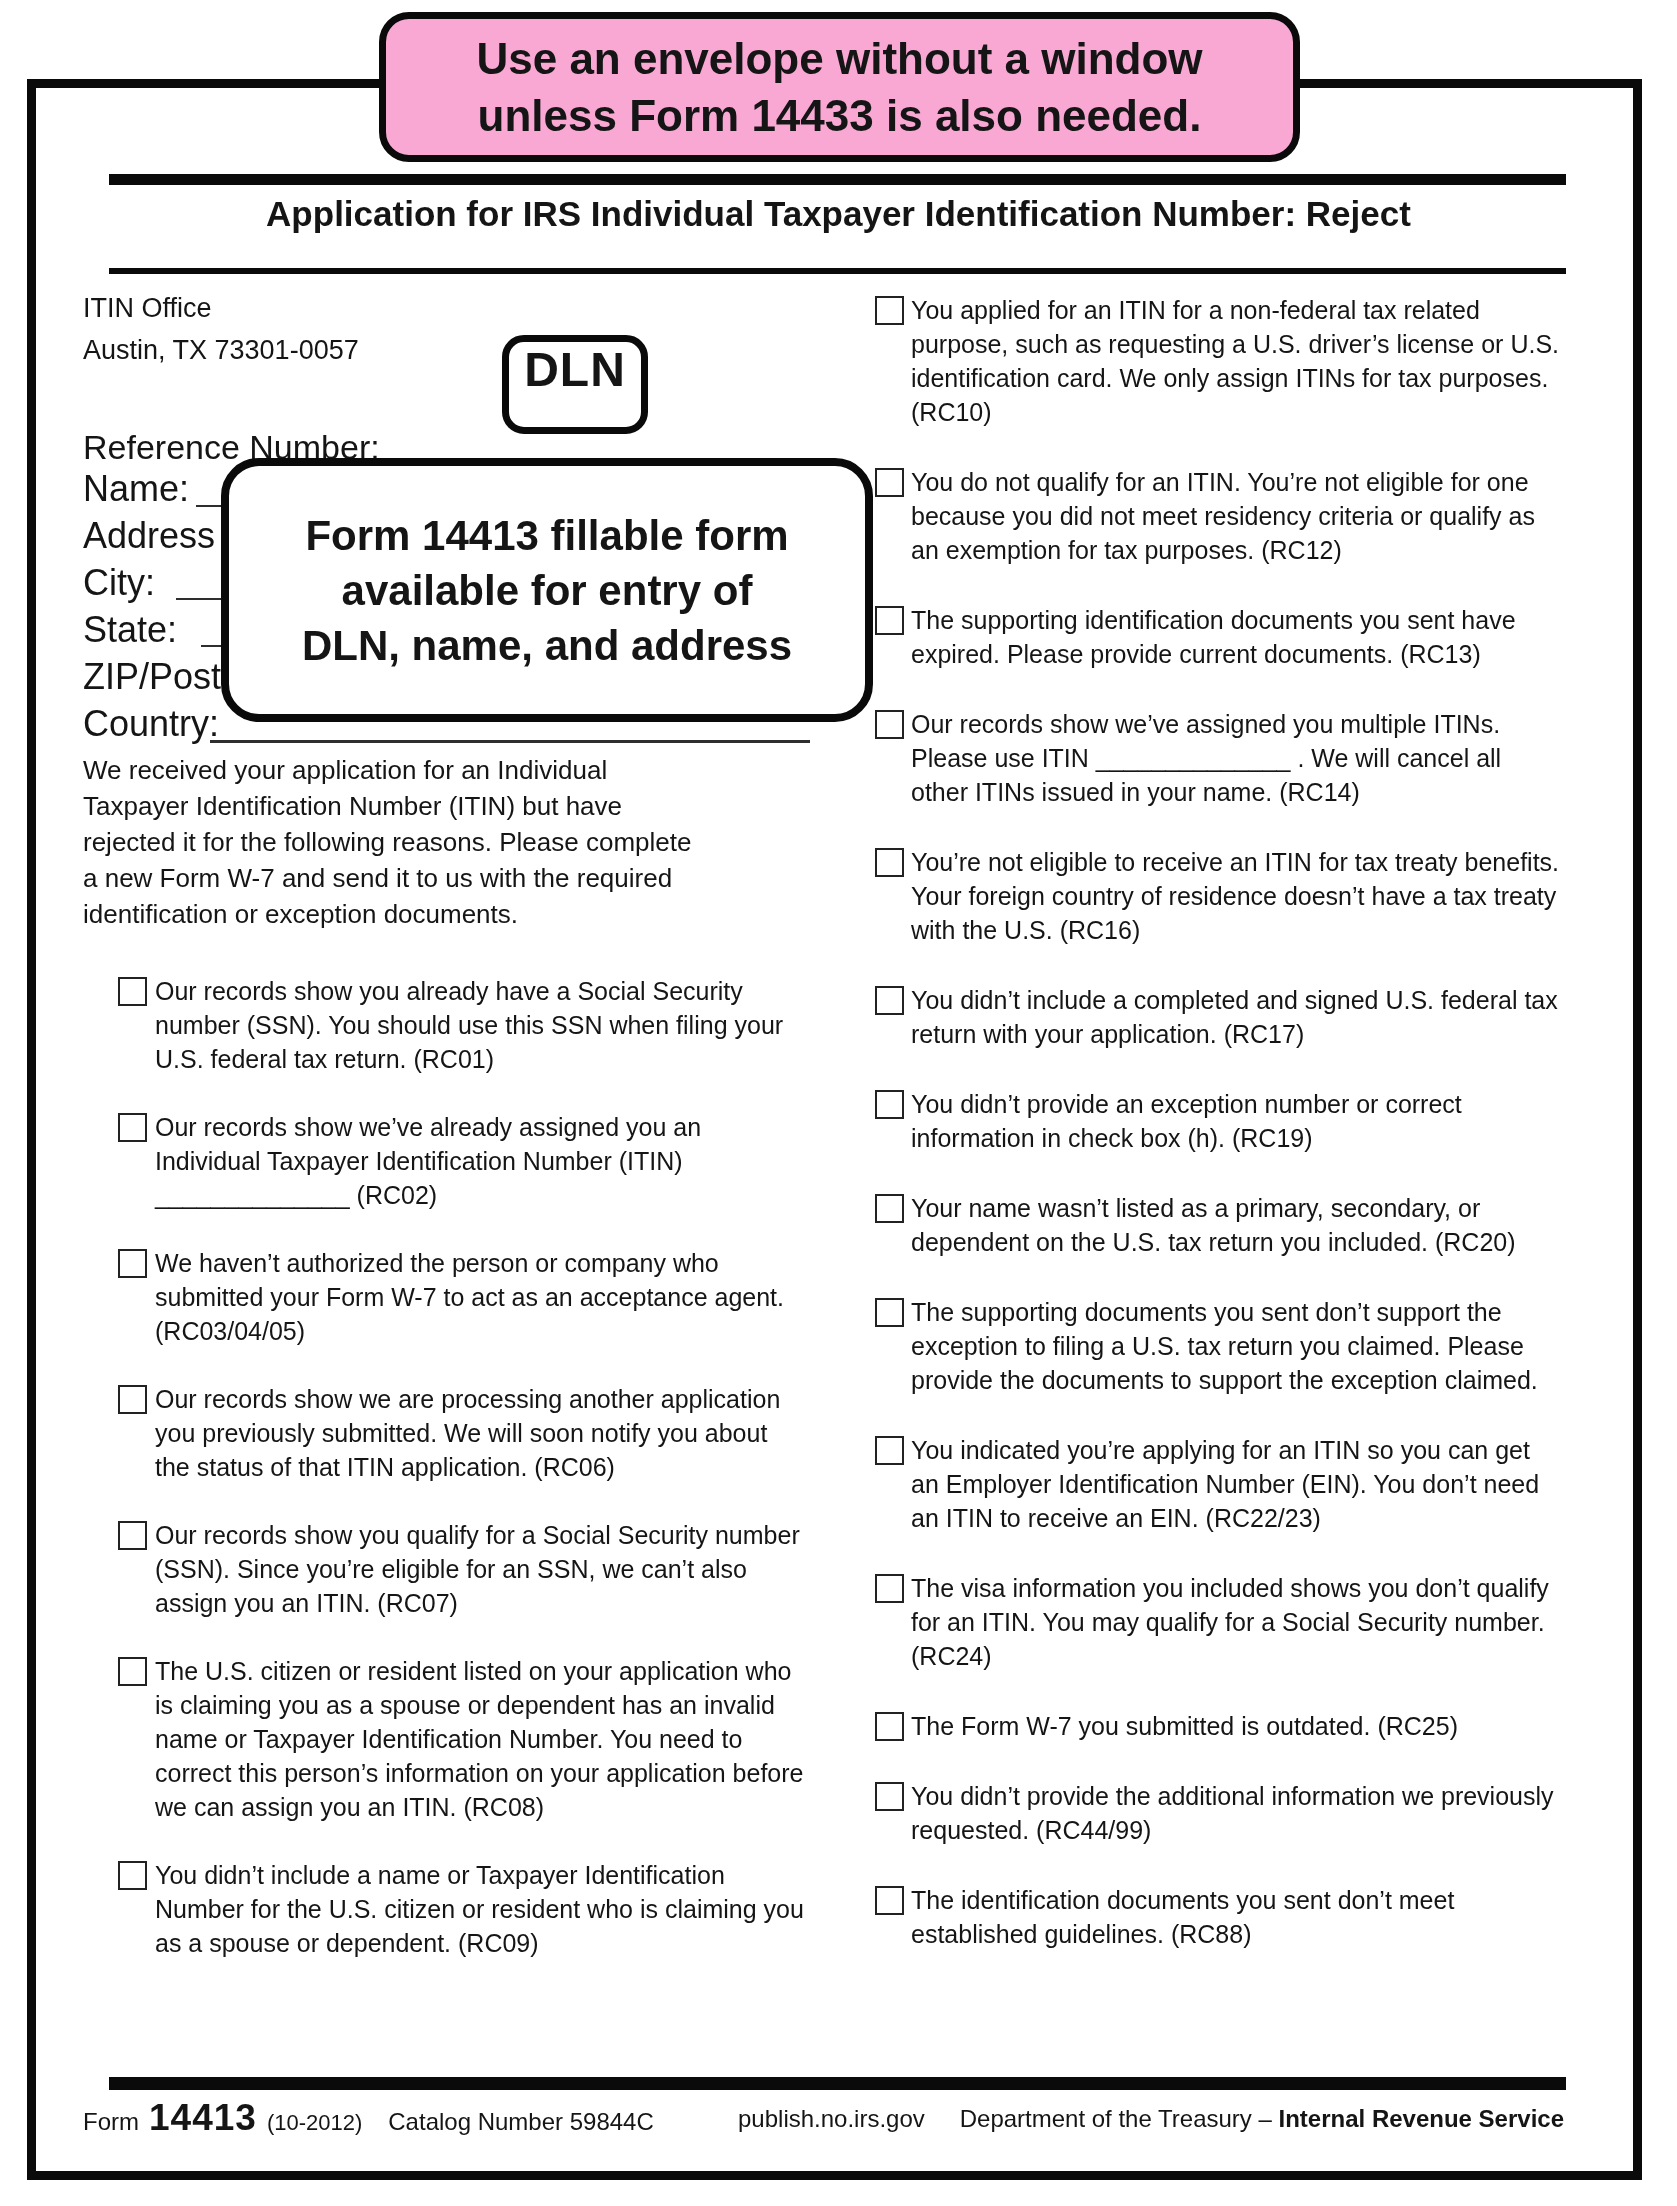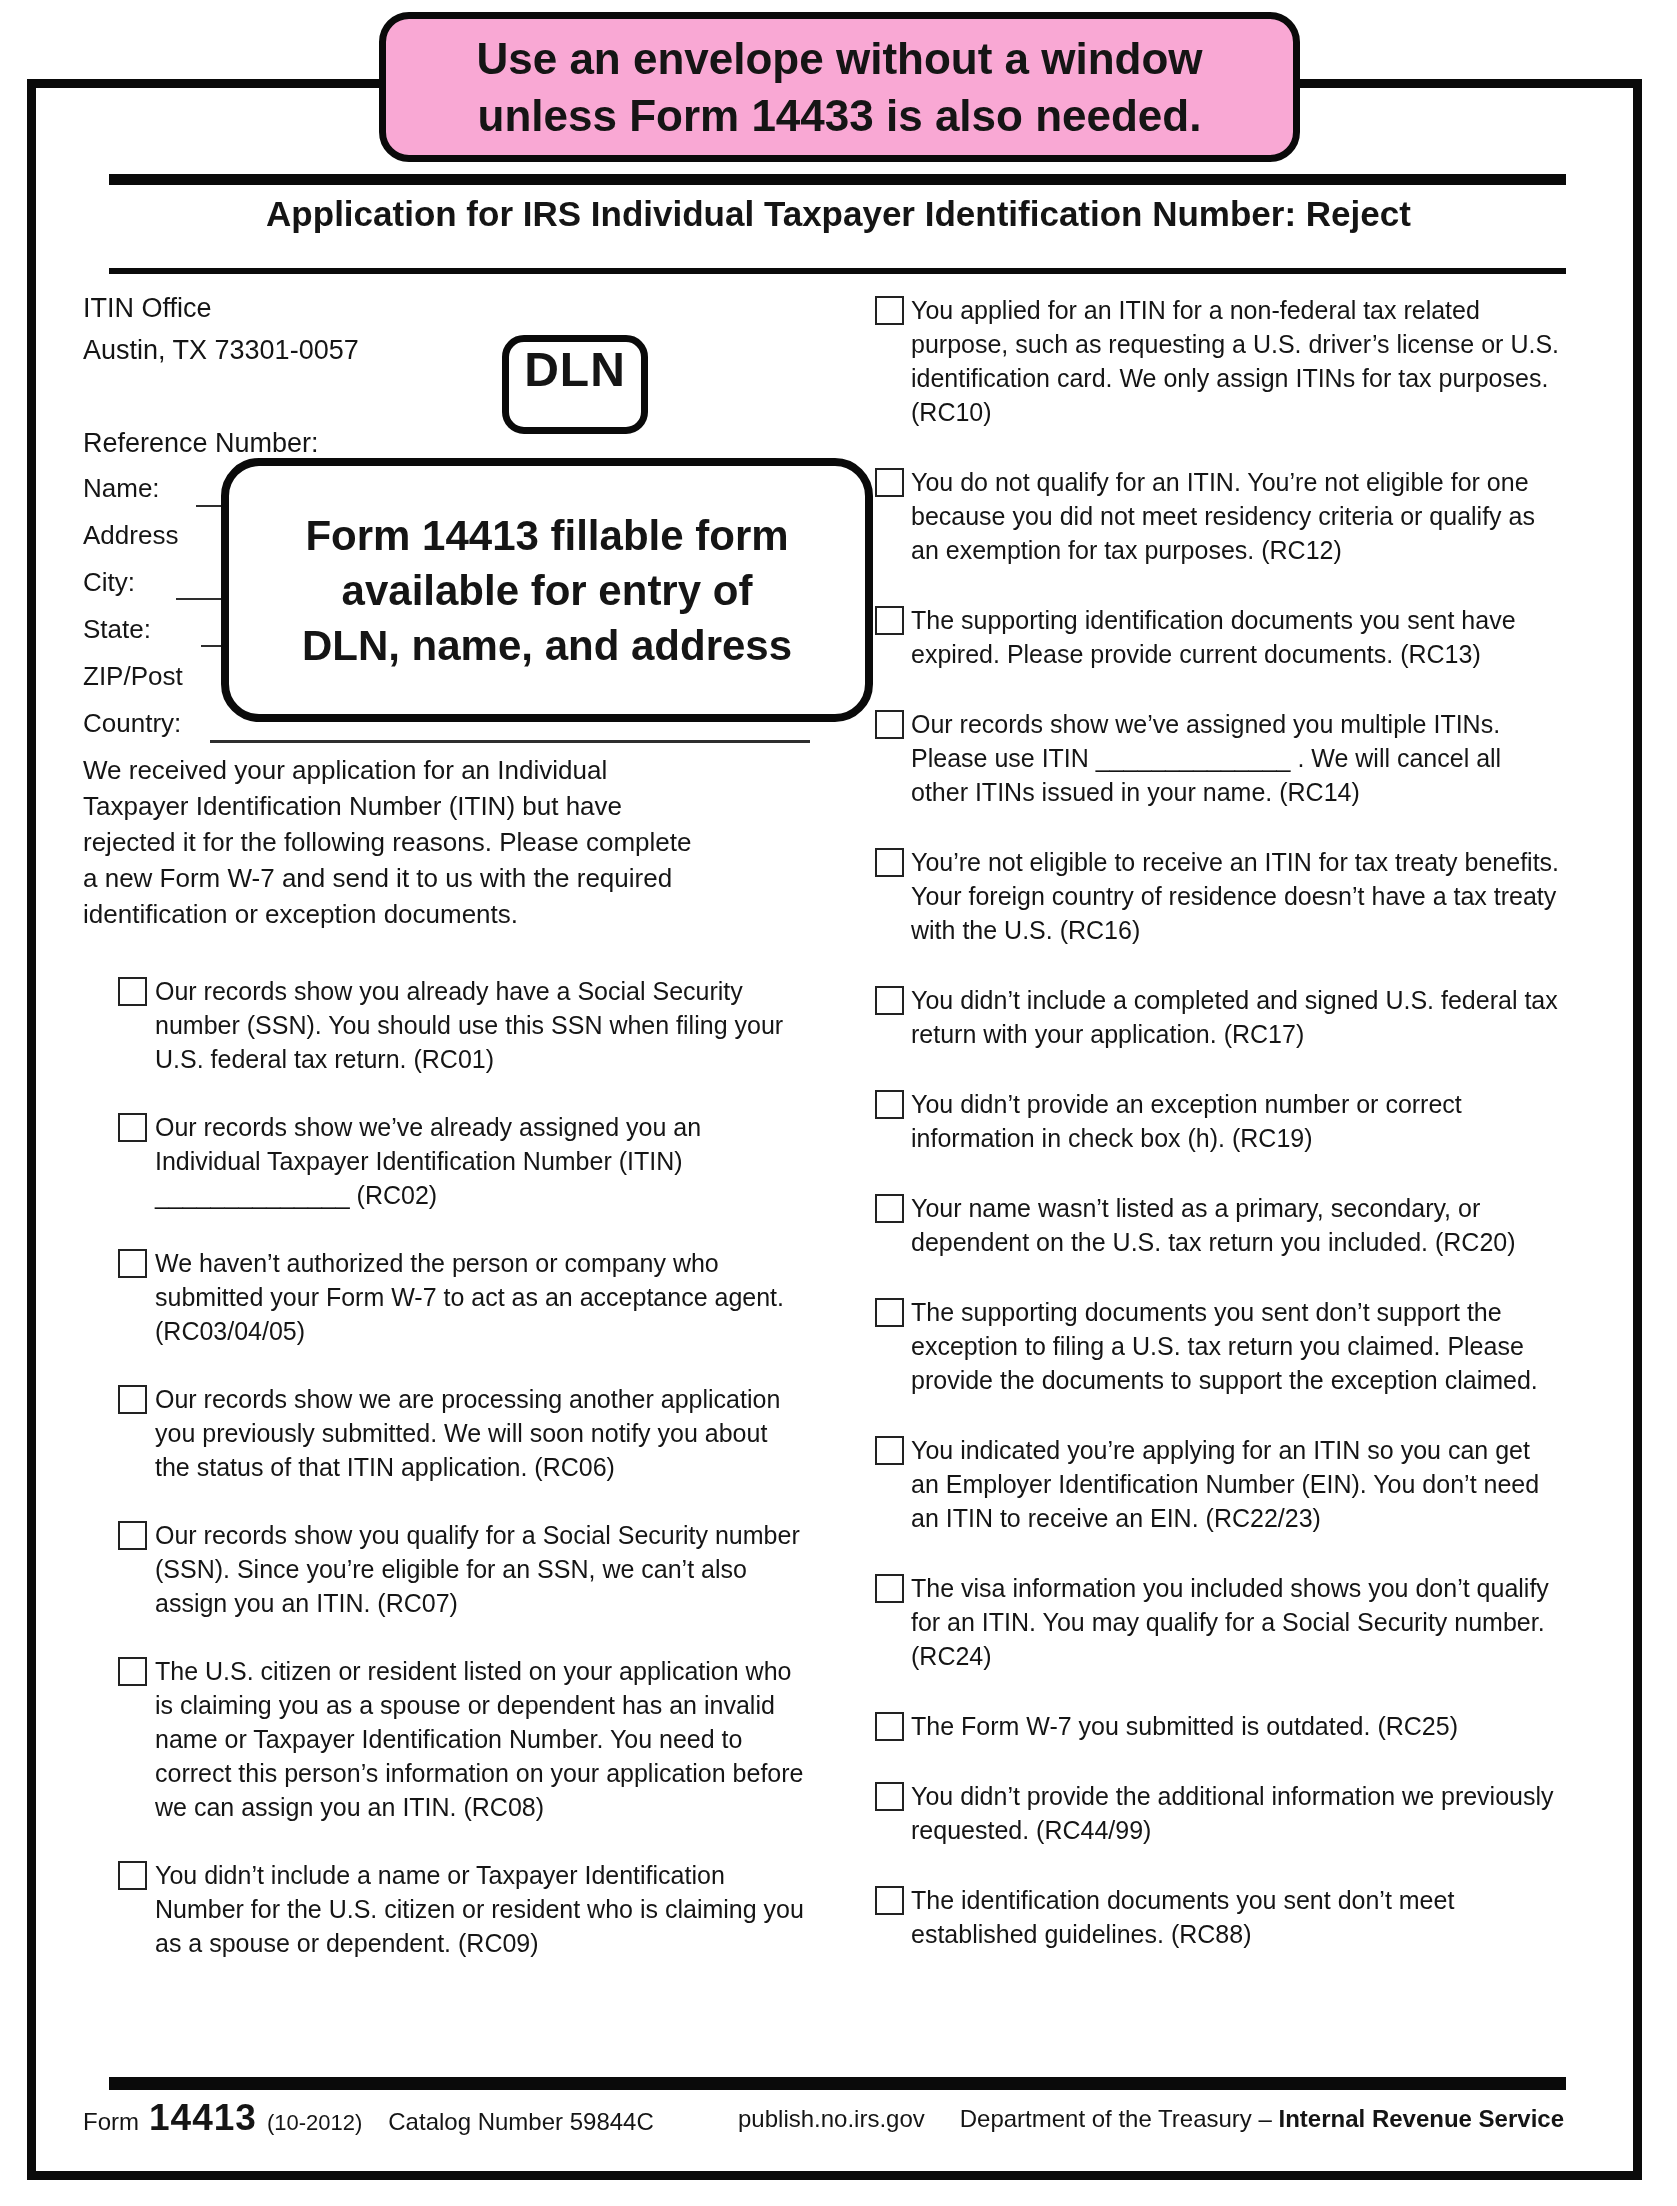--- a/index.html
+++ b/index.html
@@ -26,28 +26,28 @@
     position:absolute;left:0;top:194px;width:100%;text-align:center;
     font-size:35px;font-weight:bold;z-index:2;
   }
   .office{position:absolute;left:83px;top:287px;font-size:27px;line-height:42px;z-index:2;}
   .dln-box{
     position:absolute;left:502px;top:335px;width:146px;height:99px;
     border:7px solid #0a0a0a;border-radius:22px;box-sizing:border-box;
     display:flex;align-items:flex-start;justify-content:center;
     font-size:48px;font-weight:bold;z-index:2;letter-spacing:1px;
   }
-  .ref-label{position:absolute;left:83px;top:428px;font-size:27px;z-index:2;}
+  .ref-label{position:absolute;left:83px;top:428px;font-size:34px;z-index:2;}
   .line{position:absolute;background:#2e2e2e;height:2px;z-index:2;}
   .ref-line{left:356px;top:461px;width:453px;}
   .name-line{left:196px;top:505px;width:26px;}
   .city-line{left:176px;top:598px;width:46px;}
   .state-line{left:201px;top:645px;width:22px;}
   .country-line{left:210px;top:740px;width:600px;height:3px;}
-  .fields{position:absolute;left:83px;top:465px;font-size:26px;z-index:2;text-align:center;}
+  .fields{position:absolute;left:83px;top:465px;font-size:36px;z-index:2;text-align:center;}
   .field-row{height:47px;display:flex;align-items:center;}
   .note{
     position:absolute;left:221px;top:458px;width:652px;height:264px;
     background:#fff;border:8px solid #0a0a0a;border-radius:38px;box-sizing:border-box;
     z-index:4;display:flex;flex-direction:column;align-items:center;justify-content:center;
     font-weight:bold;font-size:42px;line-height:55px;text-align:center;
   }
   .col{position:absolute;z-index:2;font-size:25px;line-height:34px;}
   .col-left{left:83px;top:752px;width:733px;}
   .col-right{left:861px;top:293px;width:713px;}

